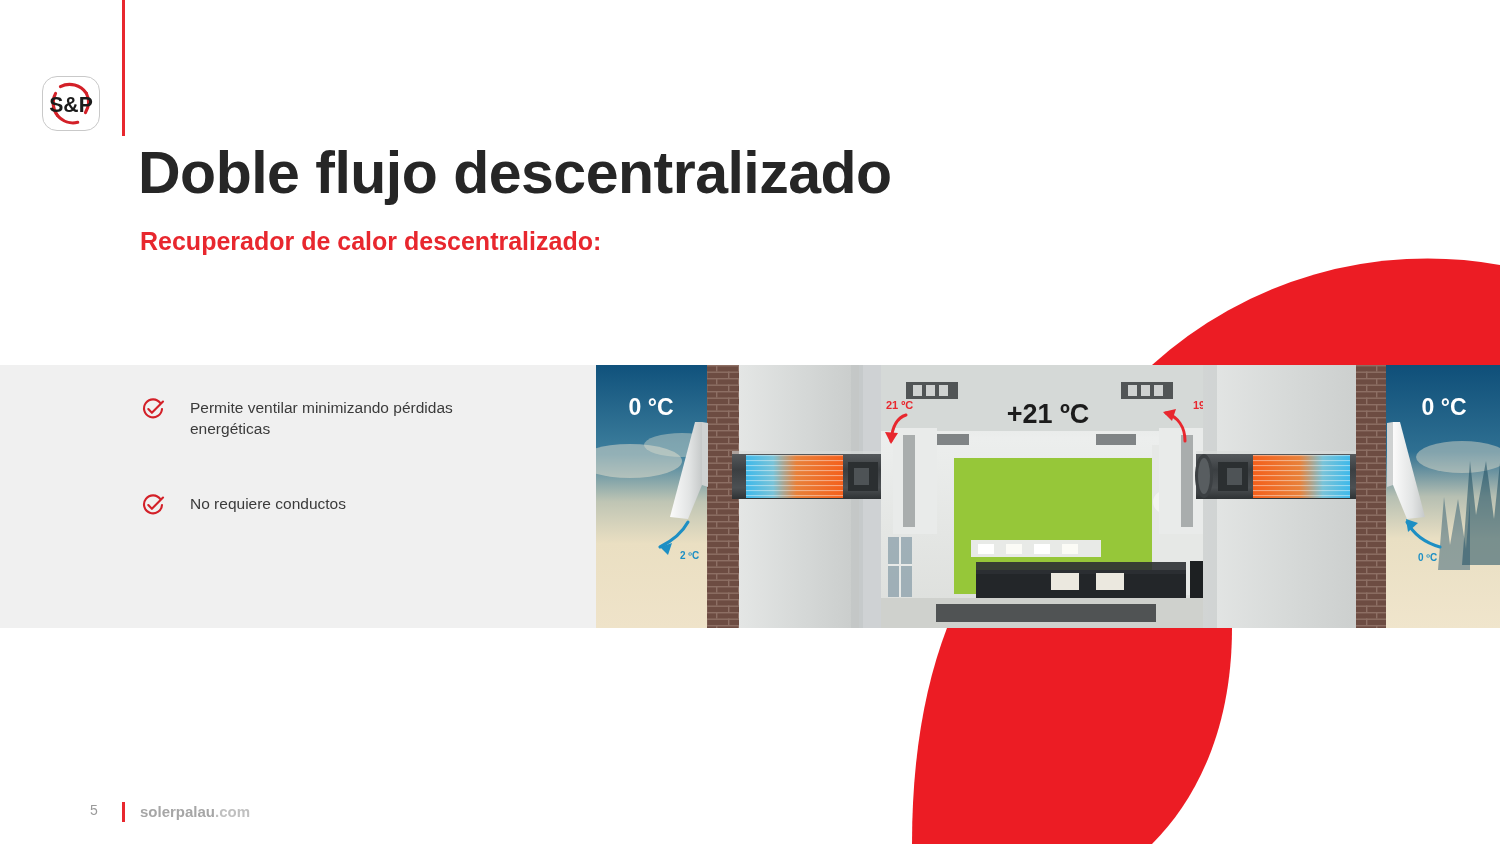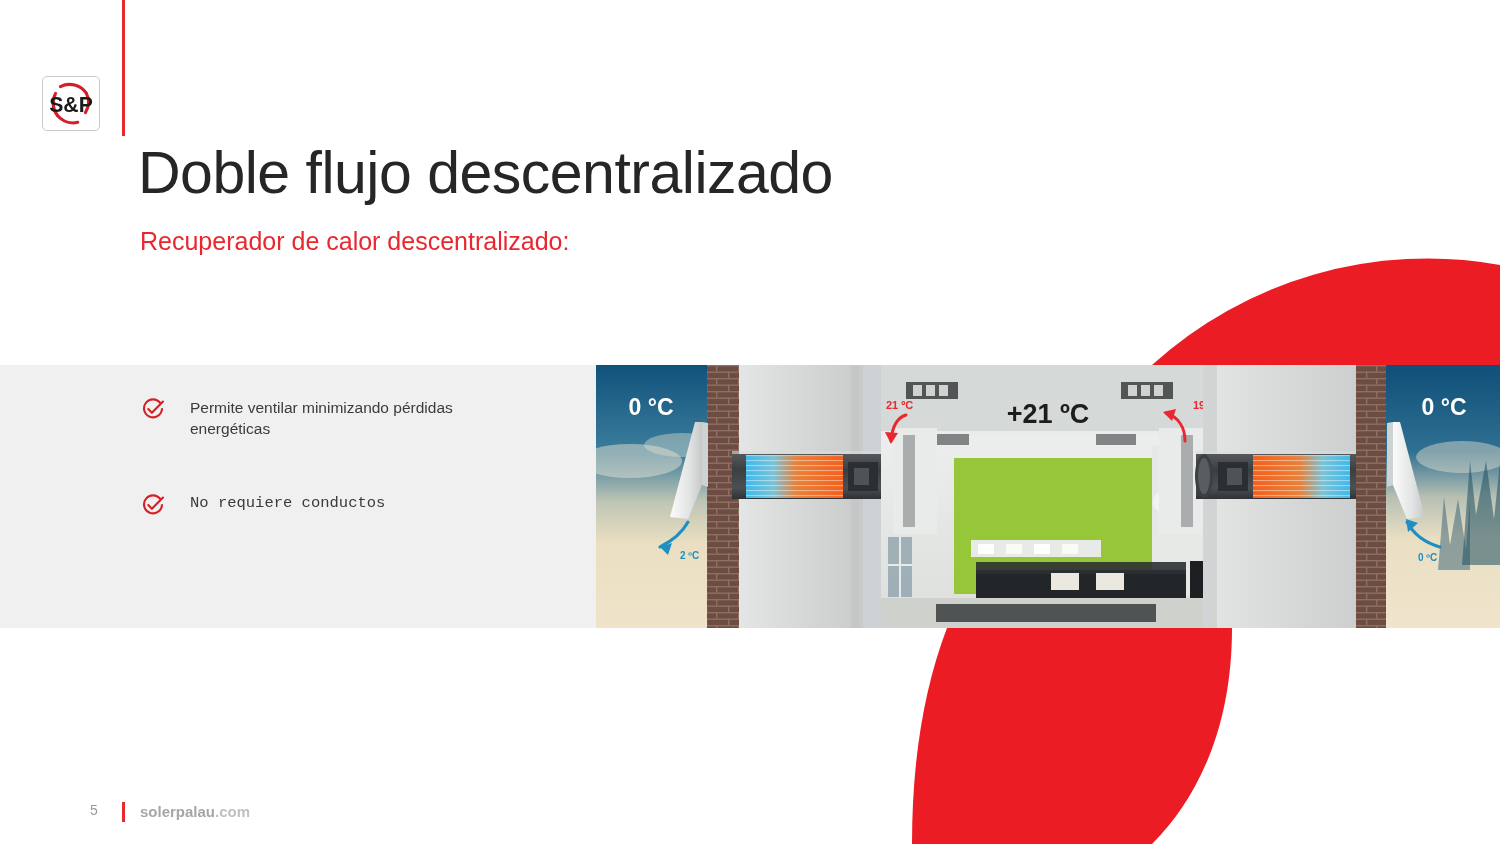--- a/index.html
+++ b/index.html
@@ -12,33 +12,33 @@
   }
   .slide{position:absolute;left:0;top:0;width:1500px;height:844px;overflow:hidden;background:#fff;}
 
   
   .deco{position:absolute;left:0;top:0;width:1500px;height:844px;pointer-events:none;}
 
   
   .brand-rule{position:absolute;left:122px;top:0;width:3px;height:136px;background:#e8272e;}
   .logo{
     position:absolute;left:42px;top:76px;width:58px;height:55px;
-    background:#ffffff;border:1px solid #c9c9c9;border-radius:5px;
+    background:#ffffff;border:1px solid #c9c9c9;border-radius:15px;
     box-sizing:border-box;overflow:hidden;
   }
 
   
   .title{
     position:absolute;left:138px;top:143px;
-    font-size:59px;line-height:1.02;font-weight:400;color:#262626;
+    font-size:59px;line-height:1.02;font-weight:700;color:#262626;
     letter-spacing:-0.5px;white-space:nowrap;
   }
   .subtitle{
     position:absolute;left:140px;top:228px;
-    font-size:25px;line-height:1.1;font-weight:400;color:#e8272e;
+    font-size:25px;line-height:1.1;font-weight:700;color:#e8272e;
     white-space:nowrap;
   }
 
   
   .band{position:absolute;left:0;top:365px;width:1500px;height:263px;background:#f0f0f0;}
 
   
   .bullets{position:absolute;left:140px;top:396px;width:420px;}
   .bullet{position:relative;display:flex;align-items:flex-start;}
   .bullet + .bullet{margin-top:0;}
@@ -99,21 +99,21 @@
     <div class="bullet" style="margin-bottom:52px;">
       <span class="b-icon">
         <svg viewBox="0 0 26 26" width="26" height="26">
           <path d="M20.4,7.2 A9,9 0 1 0 22,13" stroke="#d32028" stroke-width="2.1" fill="none" stroke-linecap="round"></path>
           <path d="M8.3,13.1 L11.9,16.8 L23,5.6" stroke="#d32028" stroke-width="2.1" fill="none" stroke-linecap="round" stroke-linejoin="round"></path>
         </svg>
       </span>
       <span class="b-text">Permite ventilar minimizando pérdidas energéticas</span>
     </div>
 
-    <div class="bullet" style="margin-bottom:74px;font-family:Liberation Mono, monospace;">
+    <div class="bullet" style="margin-bottom:74px;">
       <span class="b-icon">
         <svg viewBox="0 0 26 26" width="26" height="26">
           <path d="M20.4,7.2 A9,9 0 1 0 22,13" stroke="#d32028" stroke-width="2.1" fill="none" stroke-linecap="round"></path>
           <path d="M8.3,13.1 L11.9,16.8 L23,5.6" stroke="#d32028" stroke-width="2.1" fill="none" stroke-linecap="round" stroke-linejoin="round"></path>
         </svg>
       </span>
       <span class="b-text">No requiere conductos</span>
     </div>
 
 

